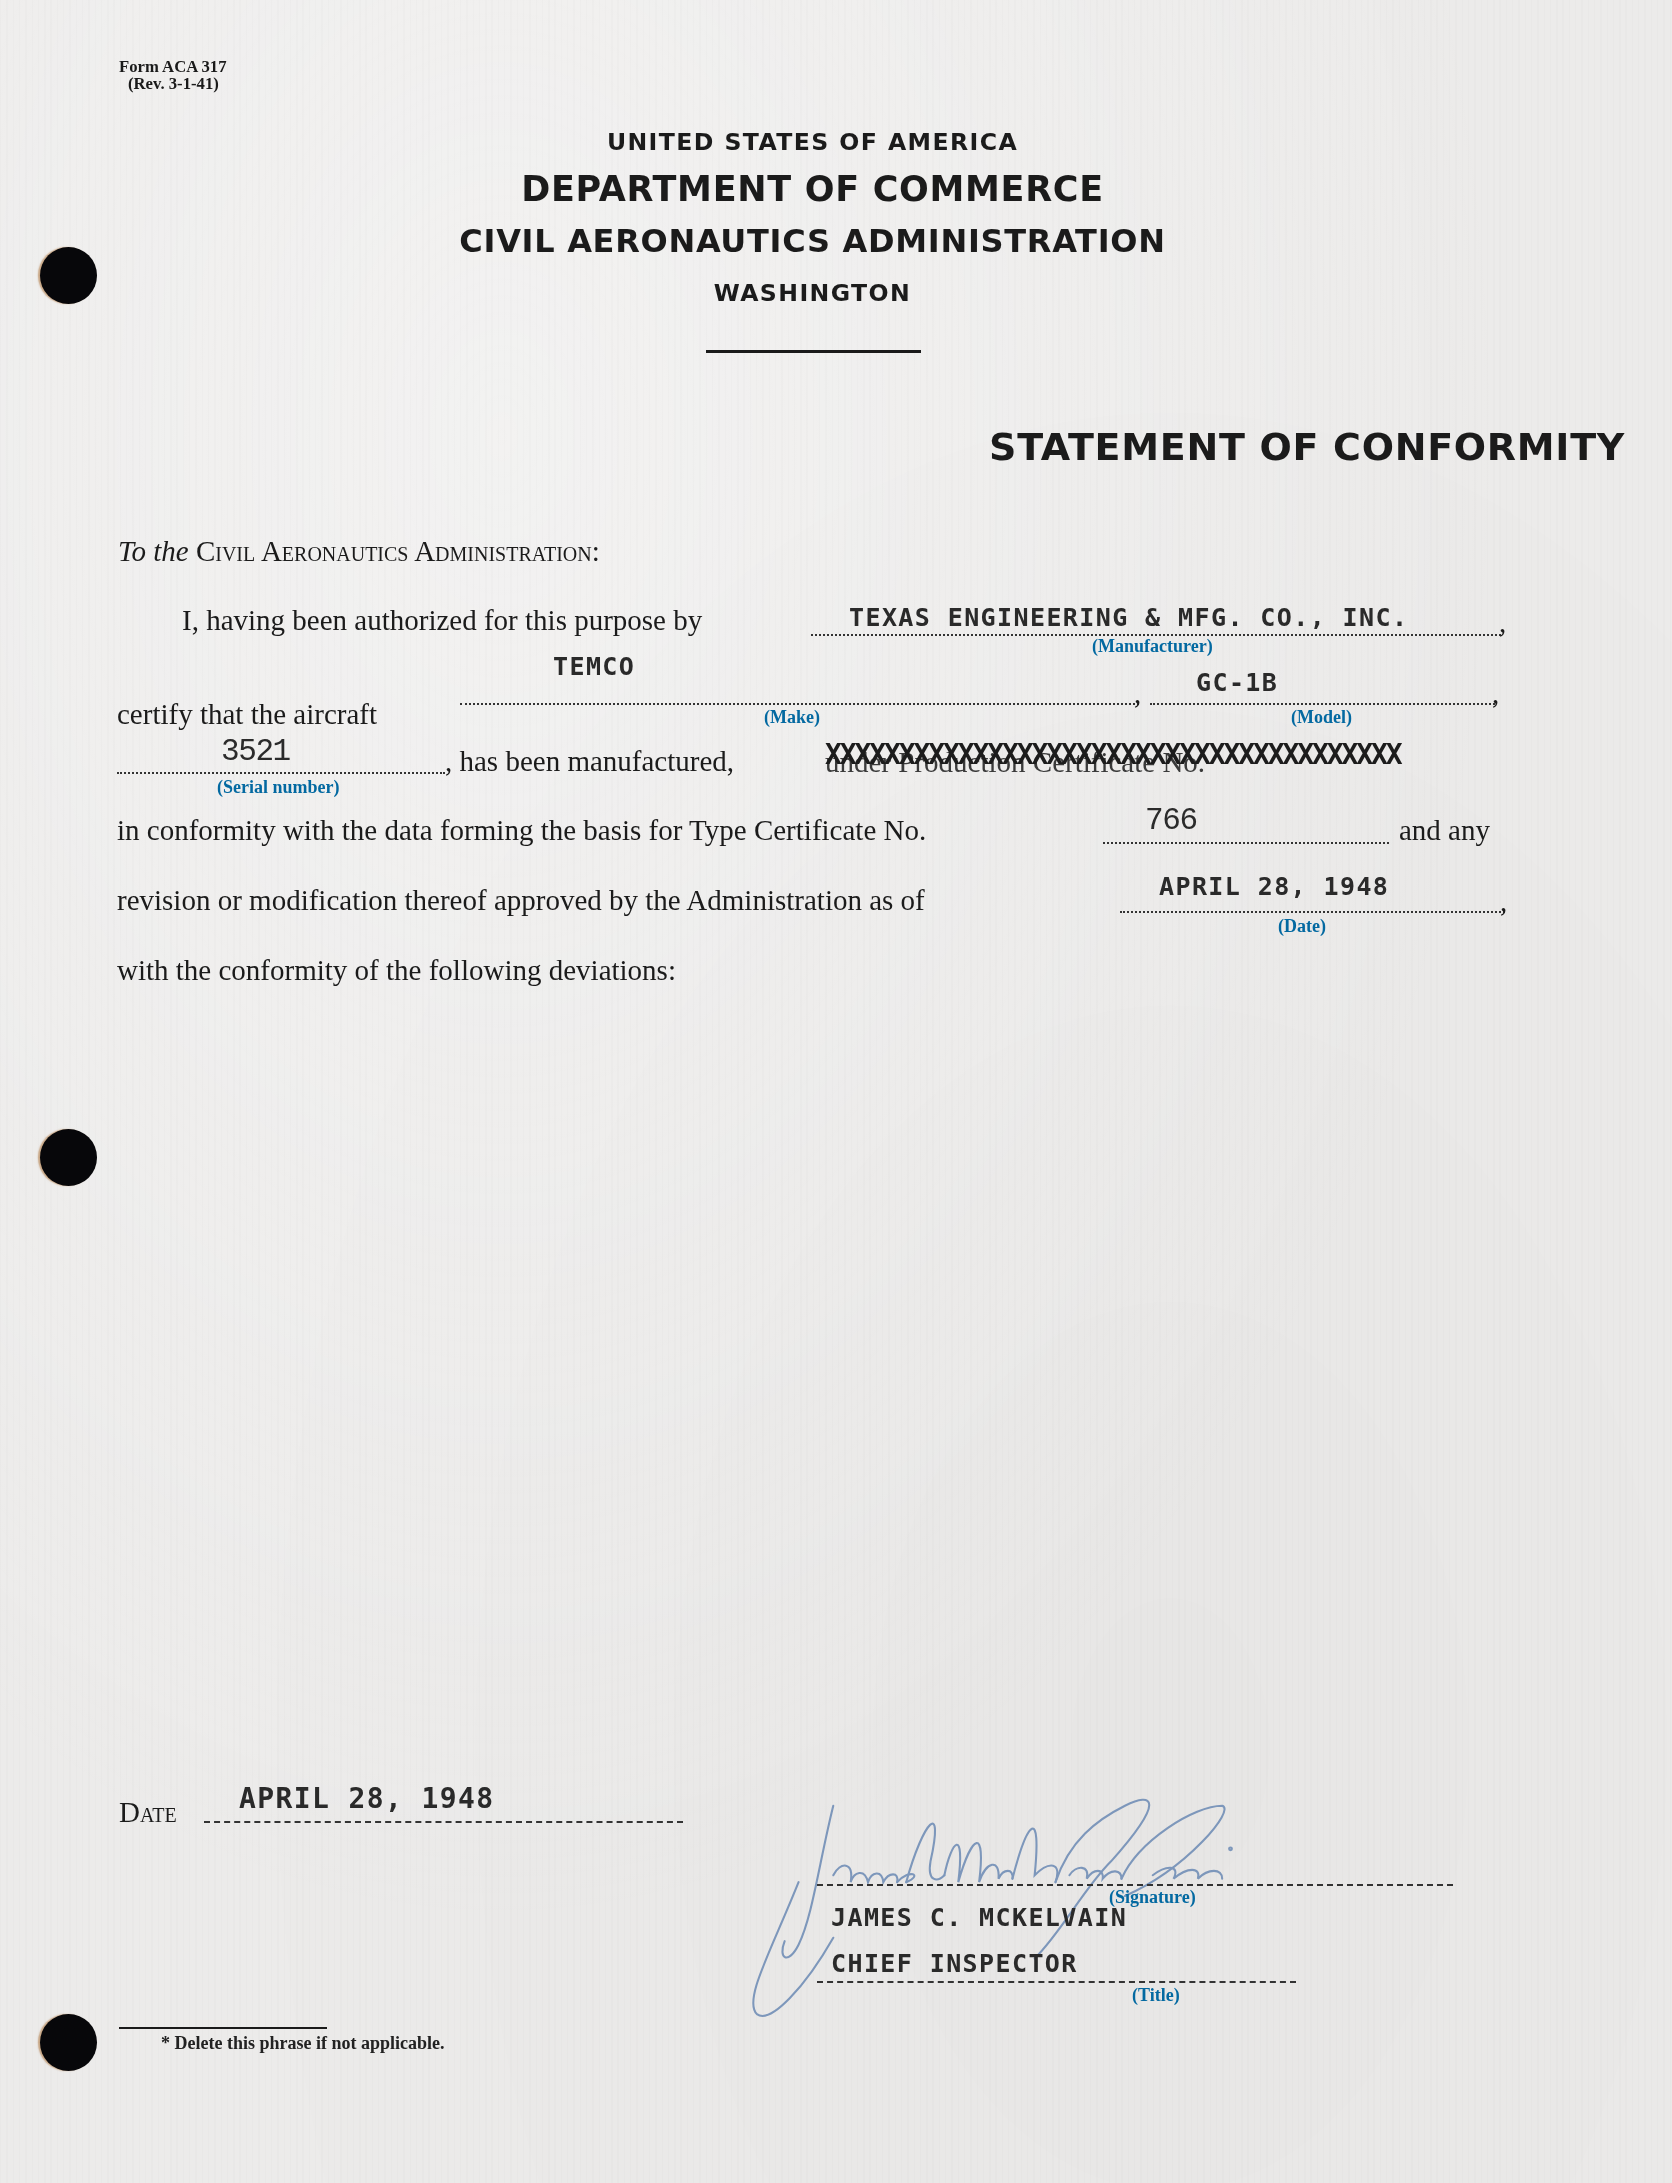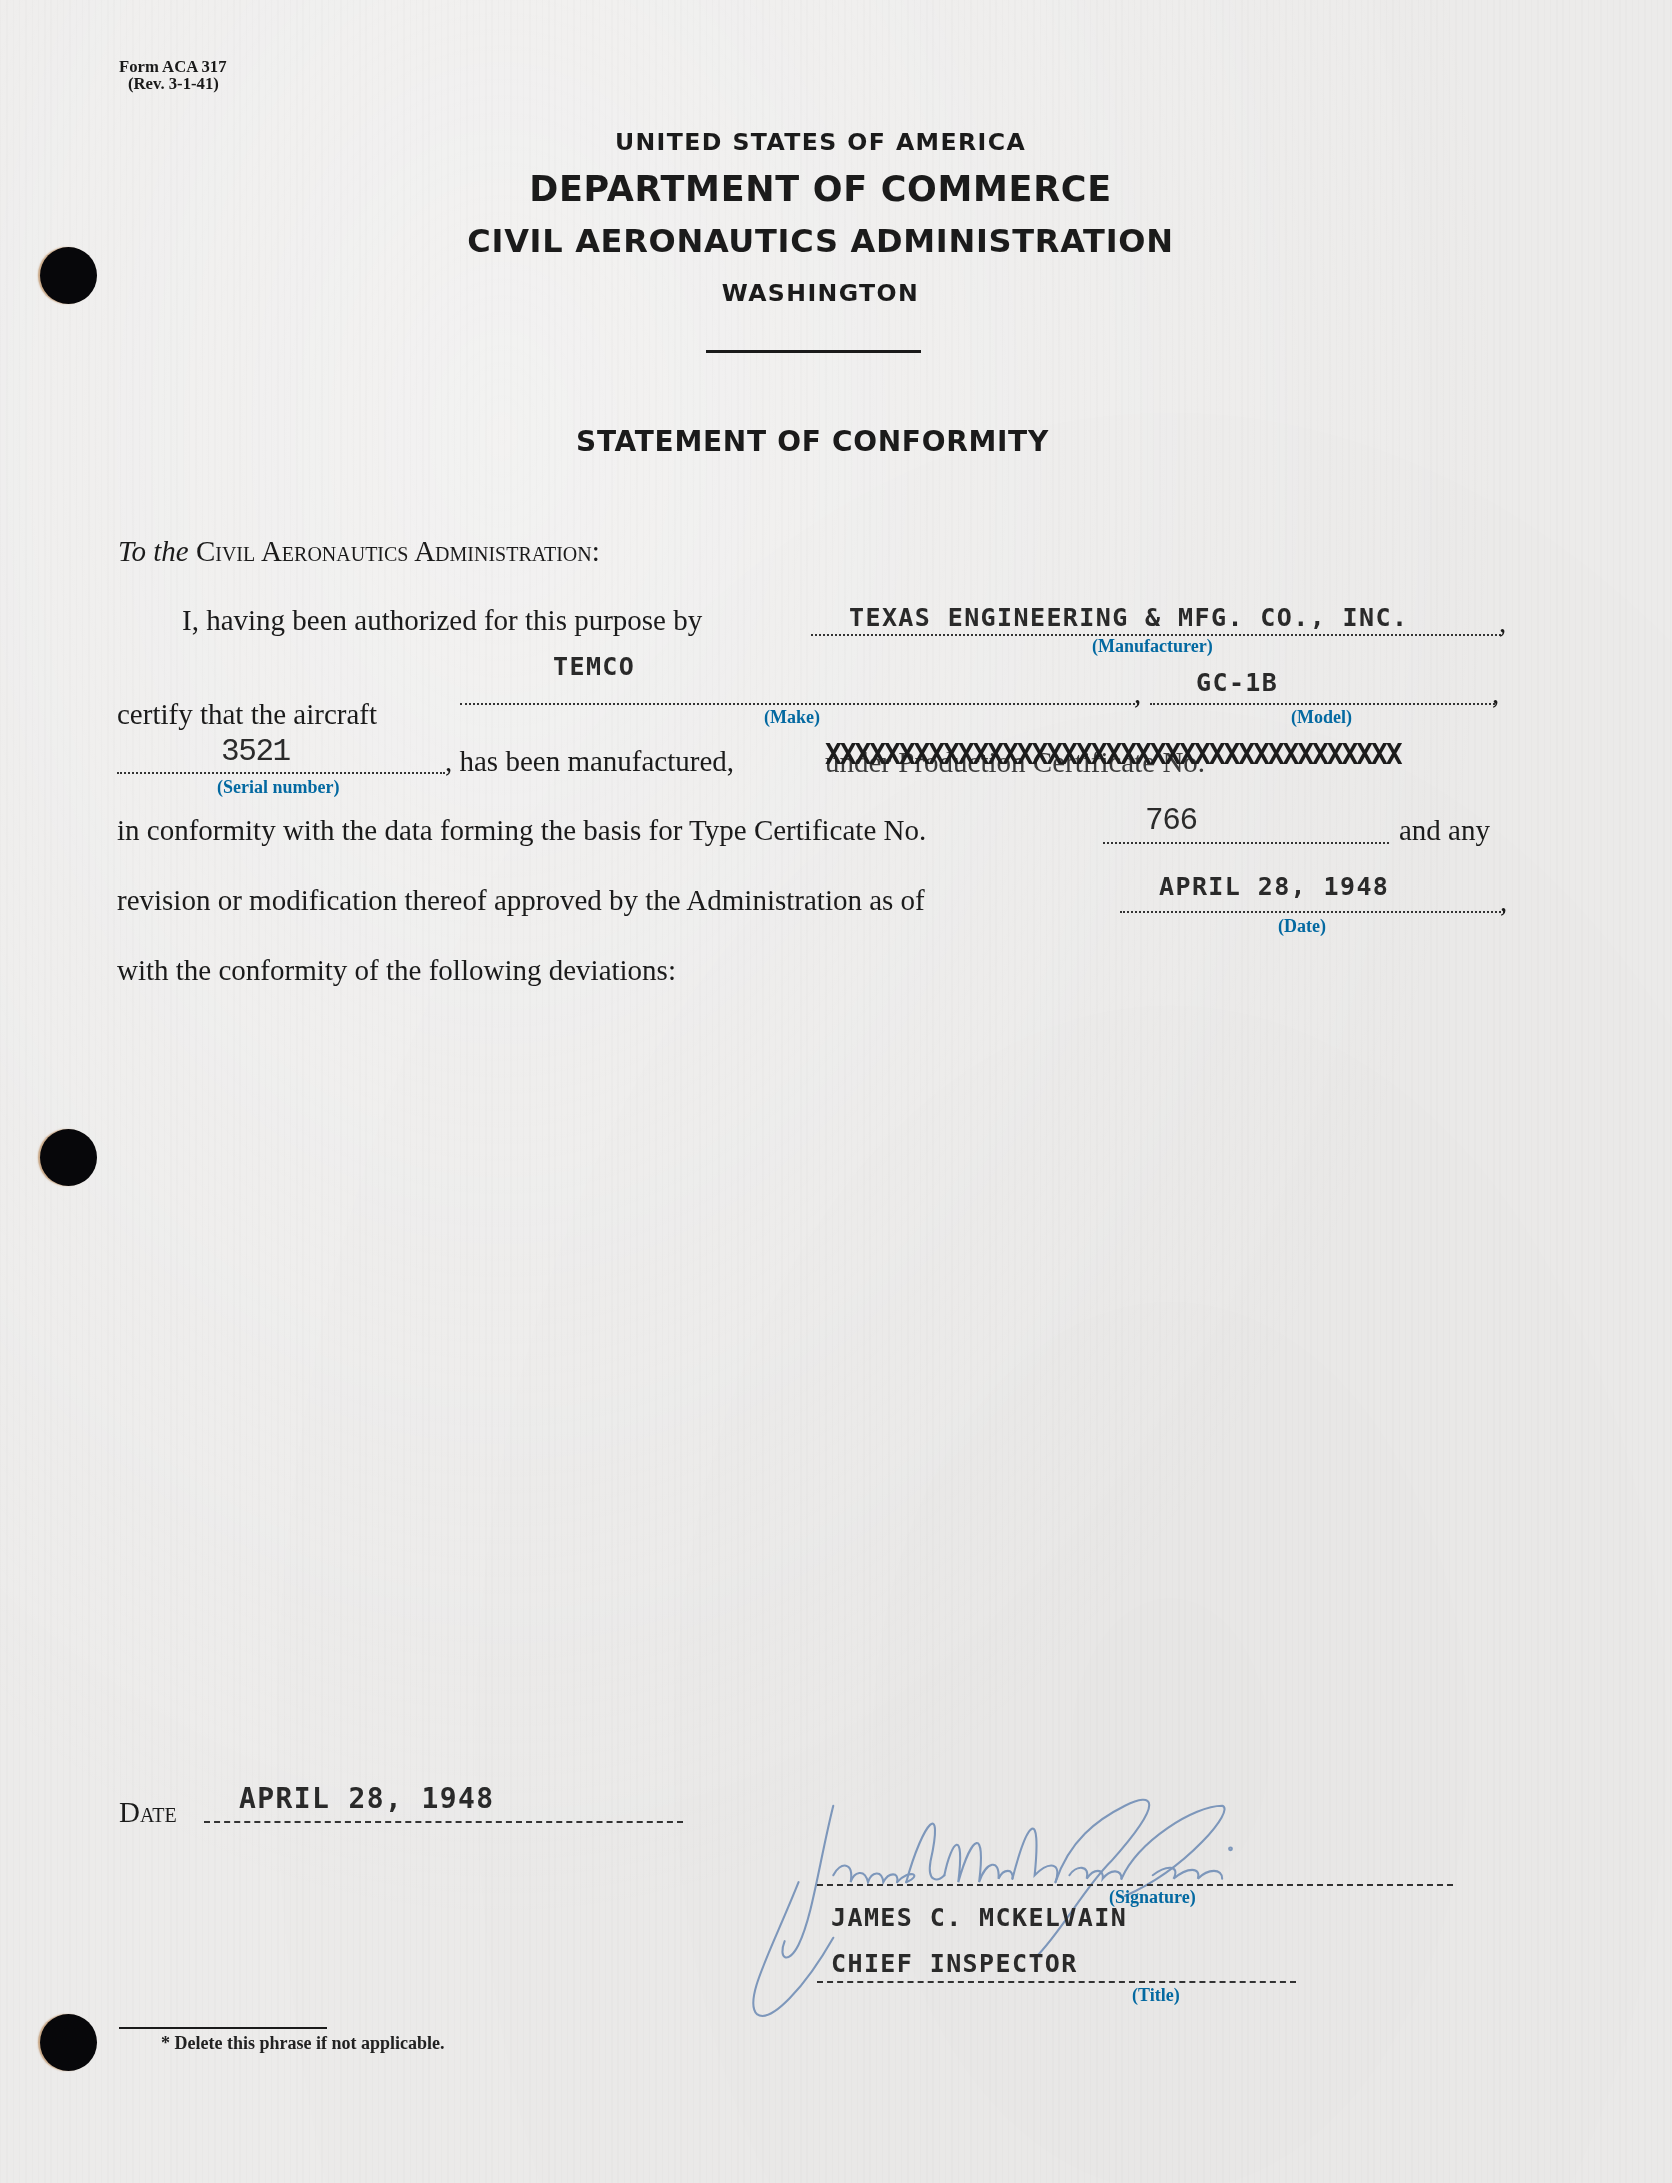--- a/index.html
+++ b/index.html
@@ -10,27 +10,27 @@
         repeating-linear-gradient(90deg, rgba(0,0,0,0.012) 0 1.4px, transparent 1.4px 6.3px),
         radial-gradient(ellipse at 30% 20%, rgba(255,255,255,0.35), transparent 60%),
         radial-gradient(ellipse at 70% 80%, rgba(0,0,0,0.02), transparent 60%);
       font-family: "DejaVu Serif", "Liberation Serif", serif;
       color: #1b1b1b;
     }
     .abs { position: absolute; white-space: nowrap; }
     .hole { position: absolute; width: 57px; height: 57px; border-radius: 50%; background: #07070a;
             box-shadow: -2.1px 0 1.4px rgba(170,110,50,0.55); }
     .form-id { font-family: "Liberation Serif", serif; font-weight: bold; font-size: 16.7px; line-height: 18px; color: #1a1a1a; }
-    .hdr { font-family: "DejaVu Sans", sans-serif; font-weight: bold; text-align: center; left: 8px; width: 1625px; }
+    .hdr { font-family: "DejaVu Sans", sans-serif; font-weight: bold; text-align: center; left: 0; width: 1625px; }
     .hdr-sm { font-size: 23.6px; letter-spacing: 1.4px; }
     .hdr-lg { font-size: 35px; letter-spacing: 0.7px; }
     .hdr-md { font-size: 32px; letter-spacing: 0.7px; }
     .rule { position: absolute; background: #1a1a1a; }
-    .title { font-family: "DejaVu Sans", sans-serif; font-weight: bold; font-size: 28px; letter-spacing: 0.7px;
-             text-align: center; left: 0; width: 1625px; }
+    .title { font-family: "DejaVu Sans", sans-serif; font-weight: bold; font-size: 38px; letter-spacing: 0.7px;
+             text-align: right; left: 0; width: 1625px; }
     .body { font-family: "Liberation Serif", serif; font-size: 29px; line-height: 33px; }
     .sc { font-variant: small-caps; }
     .dots { position: absolute; border-bottom: 2.1px dotted #333; height: 0; }
     .typed { font-family: "DejaVu Sans Mono", "Liberation Mono", monospace; font-weight: bold; font-size: 25px;
              color: #2a2a2a; letter-spacing: 1.4px; }
     .typed-num { font-family: Liberation Mono, monospace; font-size: 31px; color: #2b2b2b; letter-spacing: -1.4px; }
     .caption { font-family: "Liberation Serif", serif; font-size: 18px; font-weight: bold; color: #0369a1; }
     .xout { font-family: "DejaVu Sans Mono", monospace; font-weight: bold; font-size: 28px; color: #1c1c1c;
             letter-spacing: -2.1px; }
     .footnote { font-family: "Liberation Serif", serif; font-size: 18px; font-weight: bold; color: #222; }

